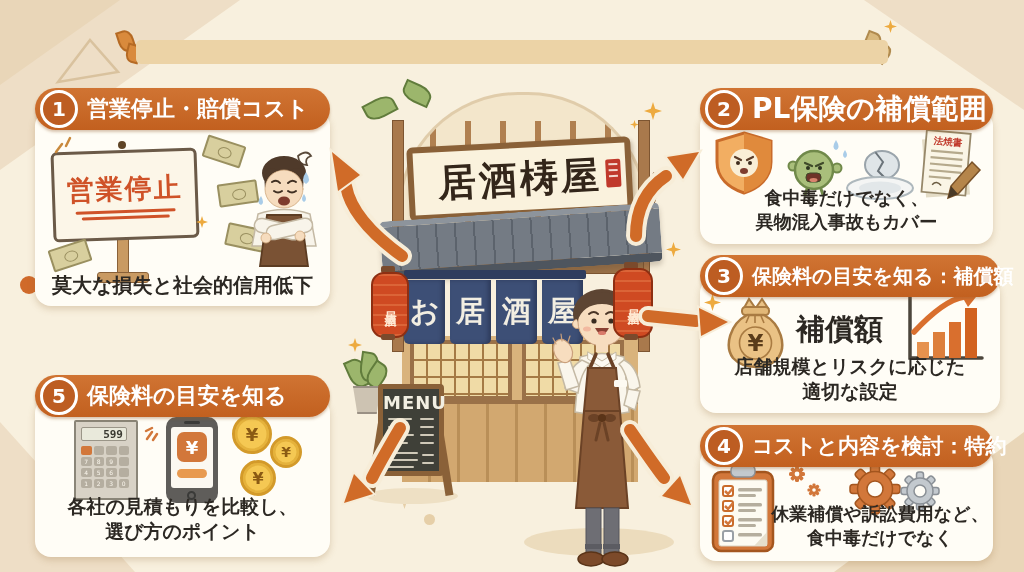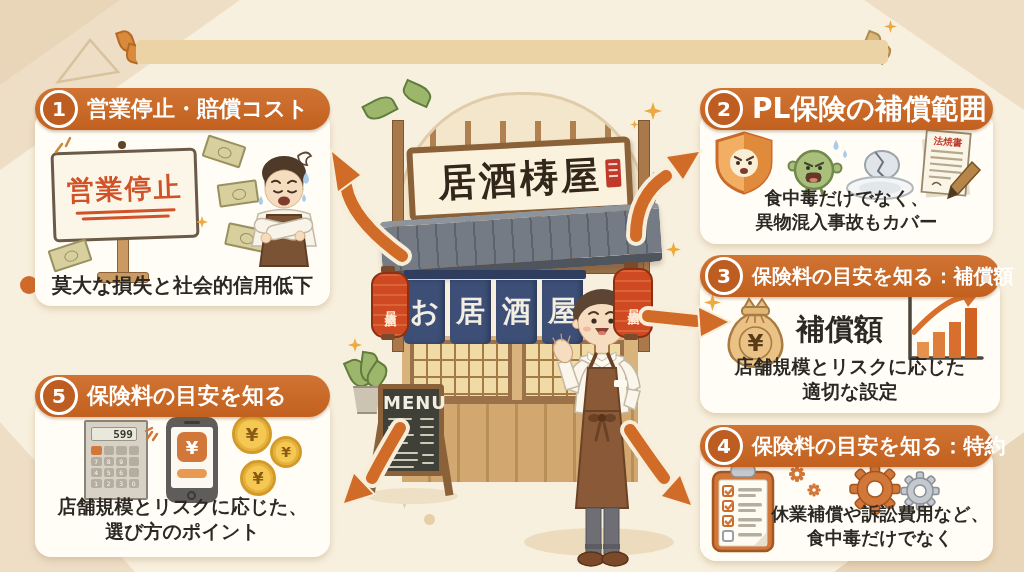--- a/index.html
+++ b/index.html
@@ -38,21 +38,21 @@
                border:1.5px solid #9a9060;border-radius:50%;}
   
   .noren-panel{width:41px;height:64px;background:#3d4f76;border-radius:0 0 5px 5px;display:flex;align-items:center;
                justify-content:center;color:#f2eee2;font-size:29px;font-weight:700;box-shadow:inset -3px 0 4px rgba(0,0,20,.25);}
   .lantern{position:absolute;background:#cf4a22;border:2px solid #8e2f12;border-radius:13px;
            background-image:repeating-linear-gradient(180deg,rgba(255,180,120,.25) 0 2px,transparent 2px 10px);
            display:flex;align-items:center;justify-content:center;z-index:12;}
   .lantern-text{writing-mode:vertical-rl;text-orientation:upright;color:#ffe9d2;font-size:12px;font-weight:700;letter-spacing:2px;}
   .lcap{position:absolute;background:#7a4a2c;border-radius:2px;z-index:12;}
   
-  .calc{position:absolute;left:84px;top:420px;width:60px;height:76px;background:#d8d2c6;border:2px solid #8a8578;
+  .calc{position:absolute;left:74px;top:420px;width:60px;height:76px;background:#d8d2c6;border:2px solid #8a8578;
         border-radius:2px;z-index:25;}
   .calc-display{position:absolute;left:5px;top:5px;width:46px;height:14px;background:#e9e9db;border:1px solid #9a9588;
                 border-radius:2px;font-size:11px;font-weight:700;color:#3a3a32;text-align:right;line-height:14px;
                 padding-right:3px;box-sizing:border-box;font-family:"DejaVu Sans Mono",monospace;}
   .calc-keys{position:absolute;left:5px;top:24px;width:48px;display:grid;grid-template-columns:repeat(4,1fr);gap:2px;}
   .ckey{height:9px;background:#b5aea0;border-radius:2px;font-size:6px;line-height:9px;text-align:center;color:#faf6ec;}
   .ckey.orange{background:#d2773a;}
   .phone{position:absolute;left:166px;top:417px;width:52px;height:86px;background:#5f5d5a;border-radius:10px;z-index:25;}
   .coin{position:absolute;border-radius:50%;background:#f5c853;border:3px solid #d39a2a;
         box-shadow:inset 0 0 0 2.5px #e5b23c;display:flex;align-items:center;justify-content:center;
@@ -344,21 +344,21 @@
     <path d="M16 44 Q46 12 66 9" stroke="#d96f2e" stroke-width="5.5" fill="none" stroke-linecap="round"></path>
     <polygon points="82,4 62,5 70,19" fill="#d96f2e"></polygon>
   </svg>
   <div class="cap" style="left:706px;top:354px;width:288px;font-size:19px;">
     <div>店舗規模とリスクに応じた</div>
     <div>適切な設定</div>
   </div>
 
   <div class="hdr" style="left:700px;top:425px;width:293px;">
     <div class="num">4</div>
-    <div class="hlabel" style="font-size:21px;">保険料の目安を知る：特約</div>
+    <div class="hlabel" style="font-size:21px;">コストと内容を検討：特約</div>
   </div>
   <div class="card" style="left:700px;top:447px;width:293px;height:114px;"></div>
   <svg class="abs" style="left:710px;top:464px;z-index:24;" width="66" height="90" viewBox="0 0 66 90">
     <rect x="3" y="8" width="60" height="79" rx="8" fill="#d2773a" stroke="#a4561f" stroke-width="2.5"></rect>
     <rect x="21" y="1" width="24" height="12" rx="5" fill="#c3c9ce" stroke="#8a9096" stroke-width="1.5"></rect>
     <rect x="9" y="16" width="48" height="66" rx="2" fill="#fdfbf2" stroke="#d8d2c2" stroke-width="1"></rect>
     <polygon points="44,82 57,68 57,82" fill="#e6dfcc"></polygon>
     <g stroke-width="2">
       <rect x="13" y="22" width="10" height="10" rx="2" fill="#fff" stroke="#c96b2a"></rect>
       <path d="M15 27 l3 3 l5 -6" stroke="#d2773a" fill="none" stroke-width="2.5"></path>
@@ -460,21 +460,21 @@
   <div class="coin" style="left:232px;top:414px;width:34px;height:34px;font-size:18px;">
       <span>¥</span>
     </div>
   <div class="coin" style="left:270px;top:436px;width:26px;height:26px;font-size:14px;">
       <span>¥</span>
     </div>
   <div class="coin" style="left:240px;top:460px;width:30px;height:30px;font-size:16px;">
       <span>¥</span>
     </div>
   <div class="cap" style="left:45px;top:494px;width:275px;font-size:19px;">
-    <div>店舗規模とリスクに応じた、</div>
+    <div>各社の見積もりを比較し、</div>
     <div>選び方のポイント</div>
   </div>
 
   <svg class="abs" style="left:0;top:0;z-index:60;pointer-events:none;" width="1024" height="572" viewBox="0 0 1024 572">
     <g stroke-linecap="round">
       <path d="M402 256 Q352 220 346 186" stroke="#f7edd8" stroke-width="20" fill="none"></path>
       <path d="M402 256 Q352 220 346 186" stroke="#d06b28" stroke-width="12" fill="none"></path>
       <polygon points="332,152 360,175 338,191" fill="#d06b28" stroke="#f7edd8" stroke-width="4" paint-order="stroke"></polygon>
     </g>
     <g stroke-linecap="round">

